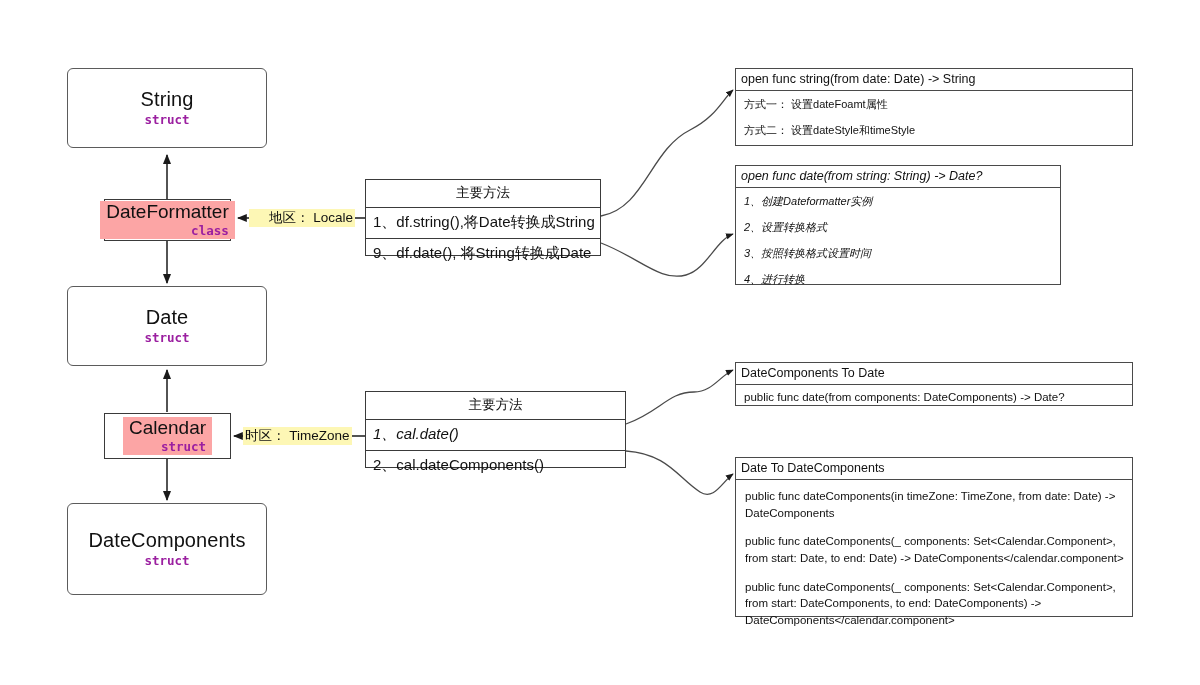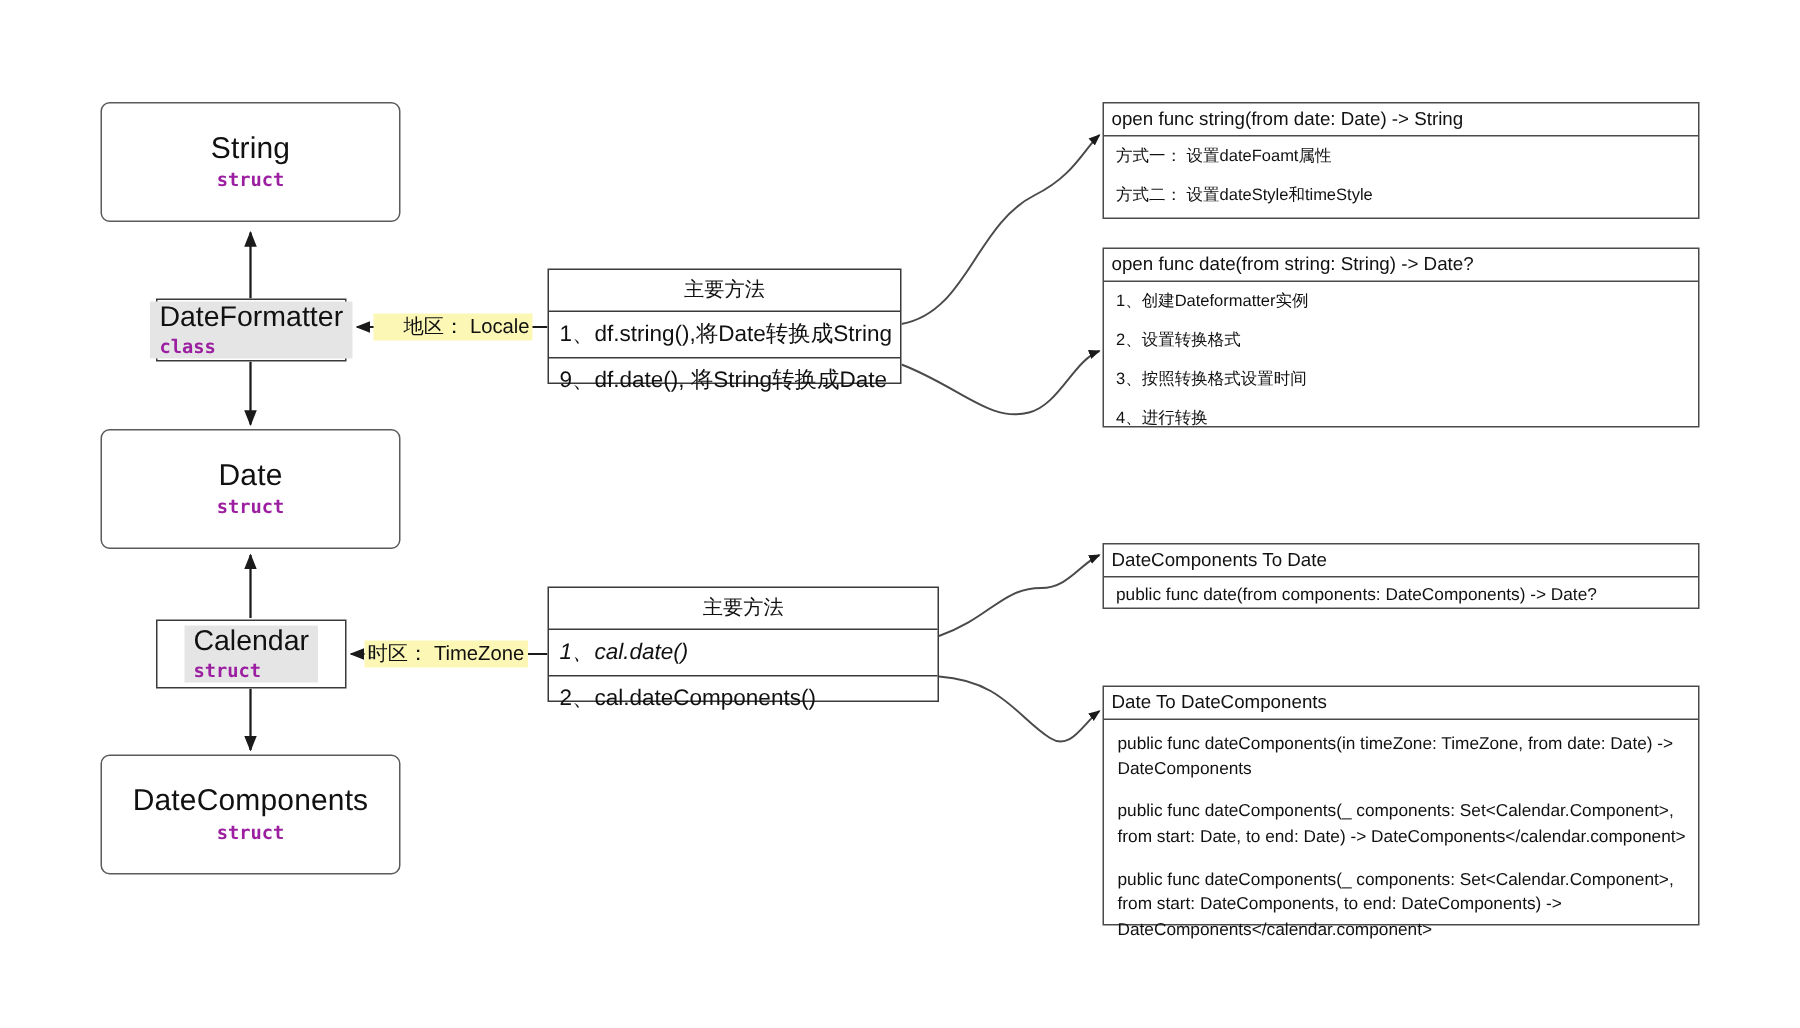--- a/index.html
+++ b/index.html
@@ -60,25 +60,25 @@
   .class-box {
     position: absolute;
     box-sizing: border-box;
     border: 1.4px solid #3a3a3a;
     background: #ffffff;
     display: flex;
     align-items: center;
     justify-content: center;
   }
   .class-box .hl {
-    background: #e5e5e5;
+    background: #fca5a5;
     padding: 0 6px 1px 6px;
     display: flex;
     flex-direction: column;
-    align-items: flex-start;
+    align-items: flex-end;
     line-height: 1.12;
   }
   .class-box .tname {
     font-size: 19px;
     color: #111111;
   }
   .class-box .tkind {
     font-family: "DejaVu Sans Mono", "Liberation Mono", monospace;
     font-size: 12.5px;
     font-weight: bold;
@@ -191,21 +191,21 @@
   <div class="type-box" style="left:67px; top:68px; width:200px; height:80px;">
     <span class="tname">String</span>
     <span class="tkind">struct</span>
   </div>
 
   <div class="type-box" style="left:67px; top:286px; width:200px; height:80px;">
     <span class="tname">Date</span>
     <span class="tkind">struct</span>
   </div>
 
-  <div class="type-box" style="left:67px; top:503px; width:200px; height:80px;">
+  <div class="type-box" style="left:67px; top:503px; width:200px; height:92px;">
     <span class="tname">DateComponents</span>
     <span class="tkind">struct</span>
   </div>
 
   <div class="class-box" style="left:104px; top:199px; width:127px; height:42px;">
     <span class="hl">
       <span class="tname">DateFormatter</span>
       <span class="tkind">class</span>
     </span>
   </div>
@@ -234,21 +234,21 @@
   </div>
 
   <div class="panel" style="left:735px; top:68px; width:398px; height:78px;">
     <div class="p-head">open func string(from date: Date) -&gt; String</div>
     <div class="p-body">
       <div class="p-item">方式一：  设置dateFoamt属性</div>
       <div class="p-item">方式二：  设置dateStyle和timeStyle</div>
     </div>
   </div>
 
-  <div class="panel" style="left:735px; top:165px; width:398px; height:120px;">
+  <div class="panel" style="left:735px; top:165px; width:326px; height:120px;font-style:italic;">
     <div class="p-head">open func date(from string: String) -&gt; Date?</div>
     <div class="p-body">
       <div class="p-item">1、创建Dateformatter实例</div>
       <div class="p-item">2、设置转换格式</div>
       <div class="p-item">3、按照转换格式设置时间</div>
       <div class="p-item">4、进行转换</div>
     </div>
   </div>
 
   <div class="panel wrap" style="left:735px; top:457px; width:398px; height:160px;">

